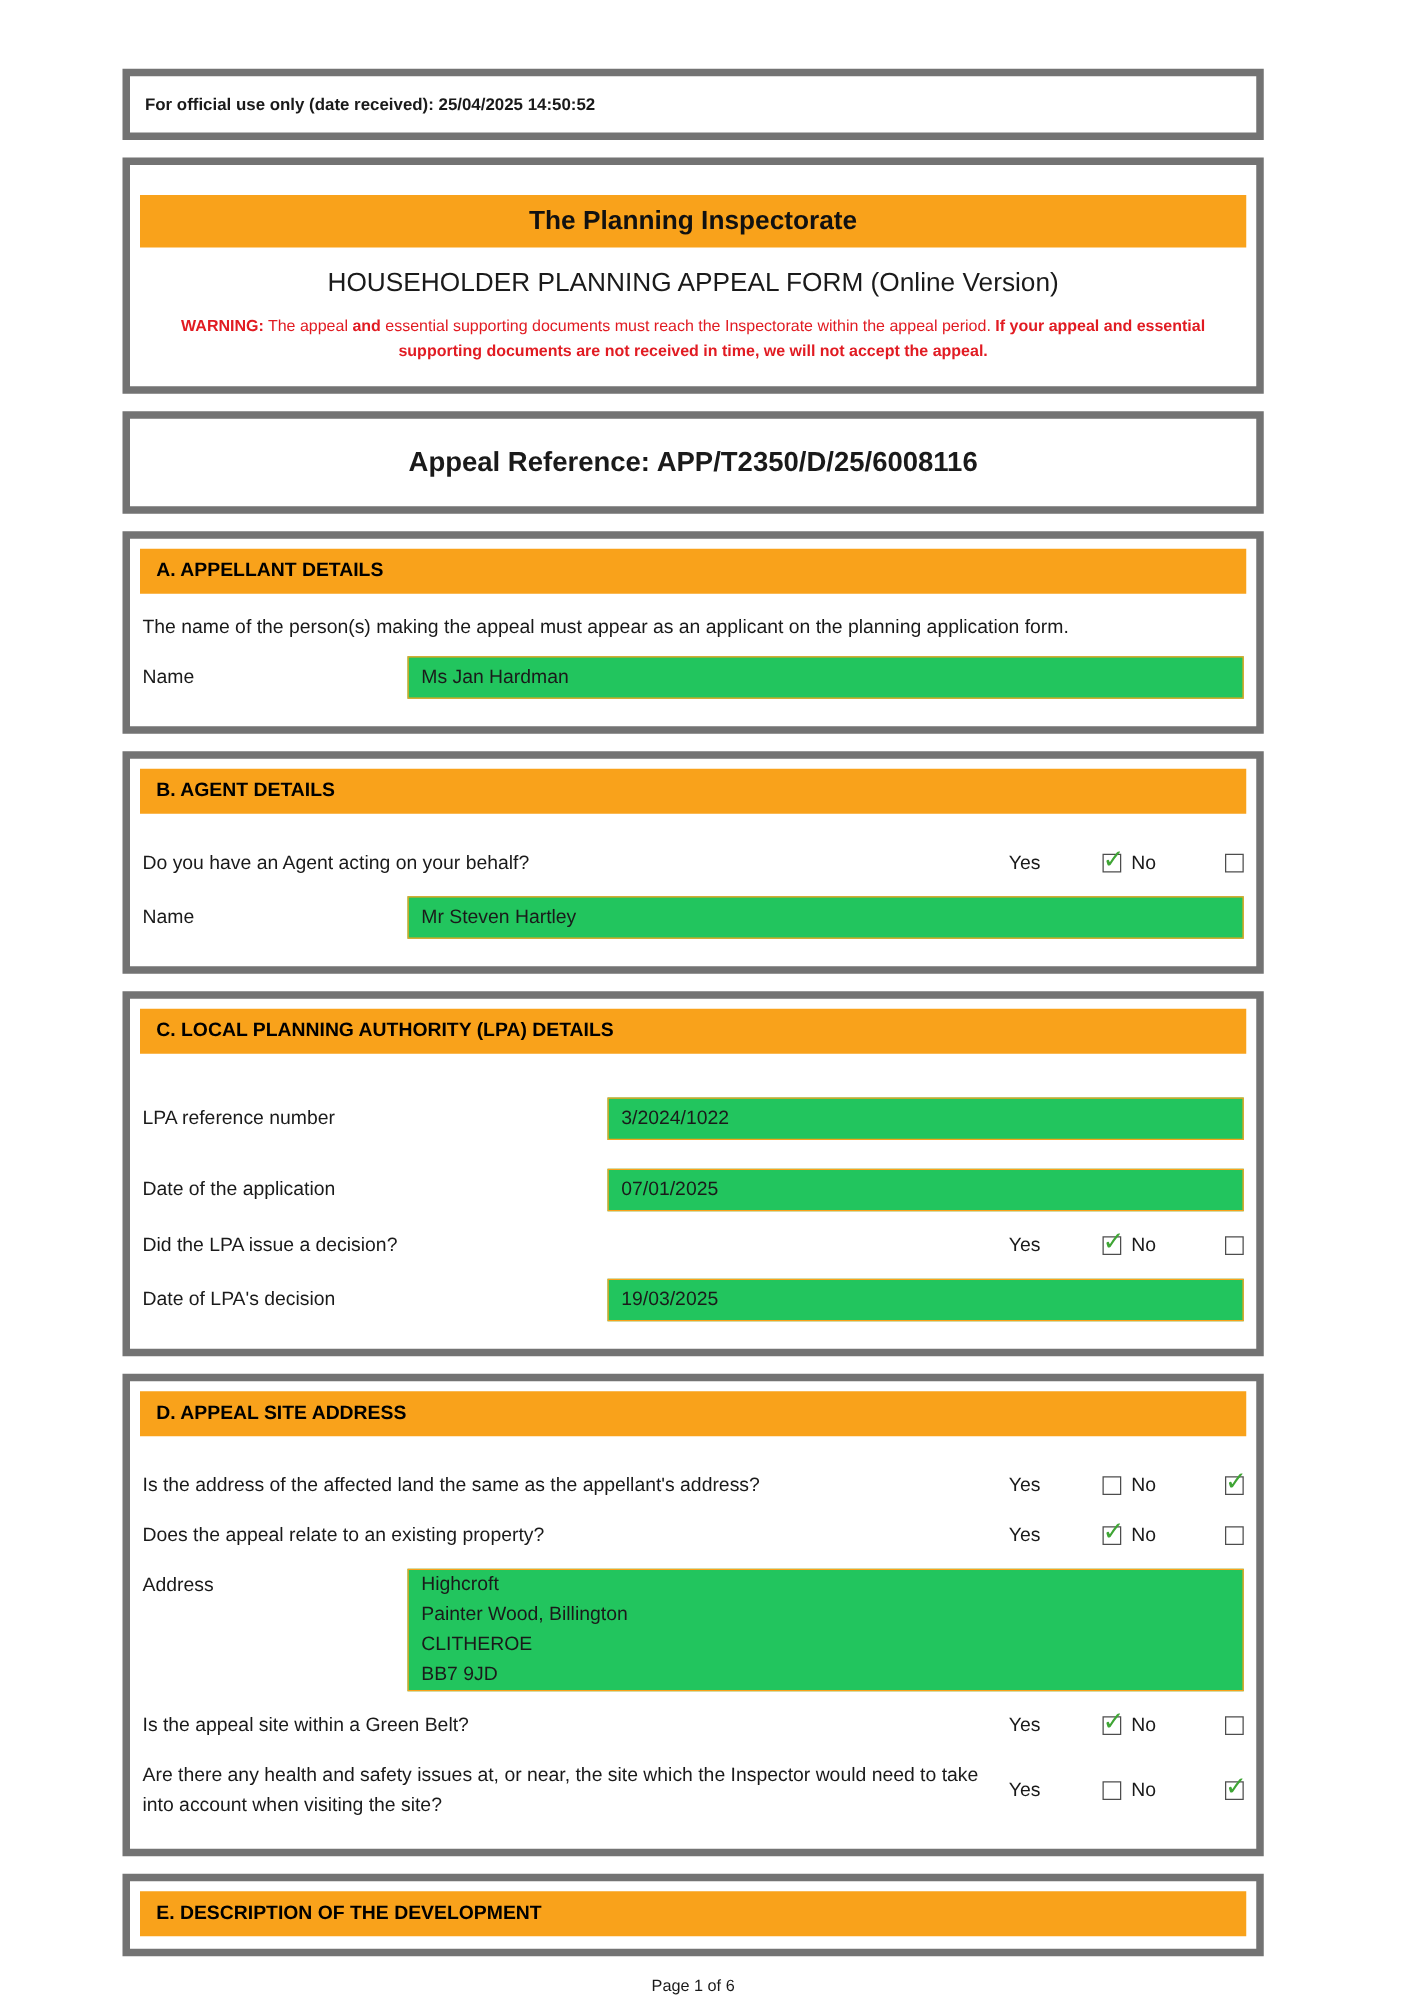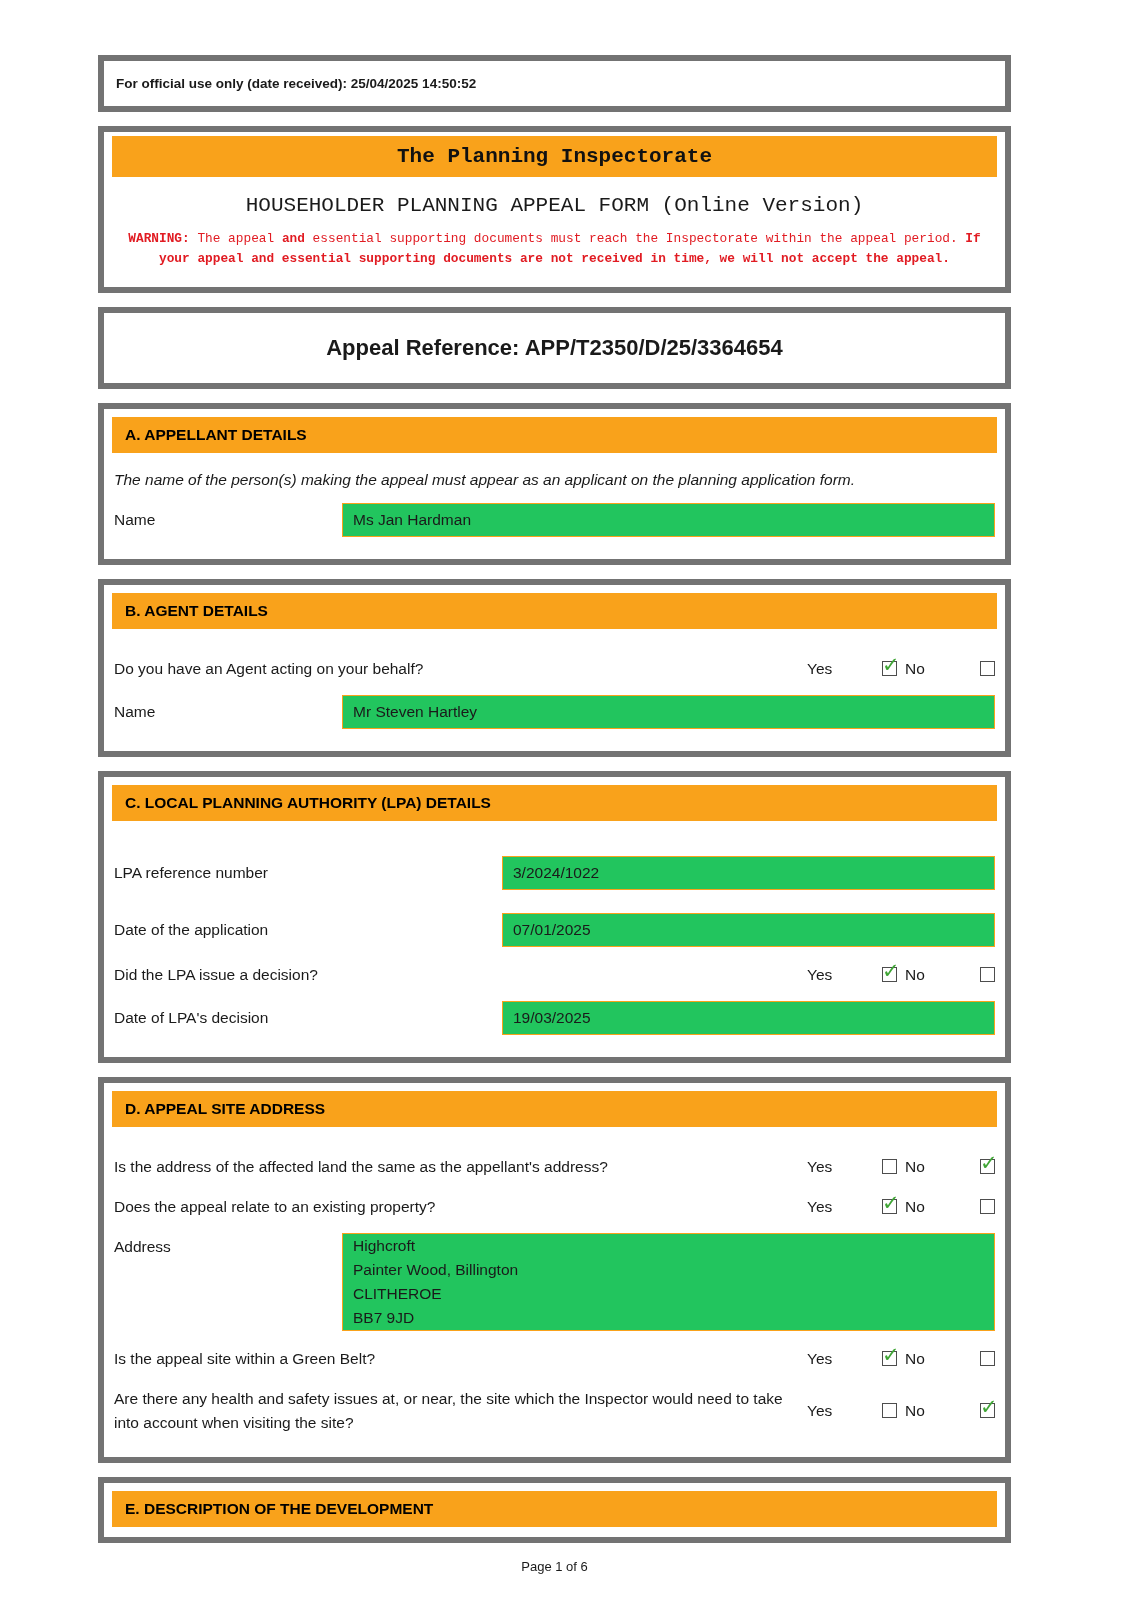--- a/index.html
+++ b/index.html
@@ -14,44 +14,44 @@
   .box {
     border: 6px solid #737373;
     background: #ffffff;
     margin-bottom: 14px;
   }
 
   
   .official-box { padding: 15px 12px; font-weight: bold; font-size: 13.5px; }
 
   
-  .header-box { padding: 4px 8px 10px; font-family: Liberation Mono, monospace; }
+  .header-box { padding: 24px 8px 10px; }
   .orange-bar { background: #F9A21B; }
   .org-bar { text-align: center; font-weight: bold; font-size: 21px; padding: 9px 0; color: #111; }
   .form-title { text-align: center; font-size: 21px; margin: 17px 0 12px; }
   .warning {
     text-align: center;
     color: #E11B22;
     font-size: 12.8px;
     line-height: 1.55;
     max-width: 880px;
     margin: 0 auto 8px;
   }
   .warning .b { font-weight: bold; }
 
   
   .ref-box { padding: 22px 10px; text-align: center; font-weight: bold; font-size: 22px; }
 
   
   .section-box { padding: 8px; }
   .sec-bar { font-weight: bold; font-size: 15.5px; padding: 9px 13px; color: #000000; }
   .sec-content { padding: 12px 2px 14px; font-size: 15.5px; }
-  .note { font-style: italic; margin: 6px 0 14px; }
-
-  .field-row { display: flex; align-items: center; margin-top: 14px; gap: 16px; }
+  .note { margin: 6px 0 14px; }
+
+  .field-row { display: flex; align-items: center; margin-top: 14px; }
   .field-row.first { margin-top: 8px; }
   .field-row.top { align-items: flex-start; }
   .field-row.top .flabel { padding-top: 5px; }
   .flabel { flex-shrink: 0; }
   .w212 { width: 212px; }
   .w372 { width: 372px; }
   .input {
     flex: 1;
     background: #22c55e;
     border: 1px solid #F9A21B;
@@ -103,21 +103,21 @@
 
   <div class="box header-box">
     <div class="orange-bar org-bar">
       <span>The Planning Inspectorate</span>
     </div>
     <div class="form-title">HOUSEHOLDER PLANNING APPEAL FORM (Online Version)</div>
     <div class="warning"><span class="b">WARNING:</span><span> The appeal </span><span class="b">and</span><span> essential supporting documents must reach the Inspectorate within the appeal period. </span><span class="b">If your appeal and essential supporting documents are not received in time, we will not accept the appeal.</span></div>
   </div>
 
   <div class="box ref-box">
-    <span>Appeal Reference: APP/T2350/D/25/3364654</span>
+    <span>Appeal Reference: APP/T2350/D/25/6008116</span>
   </div>
 
   <div class="box section-box">
     <div class="orange-bar sec-bar">
       <span>A. APPELLANT DETAILS</span>
     </div>
     <div class="sec-content">
       <div class="note">The name of the person(s) making the appeal must appear as an applicant on the planning application form.</div>
       <div class="field-row">
         <div class="flabel w212">Name</div>

